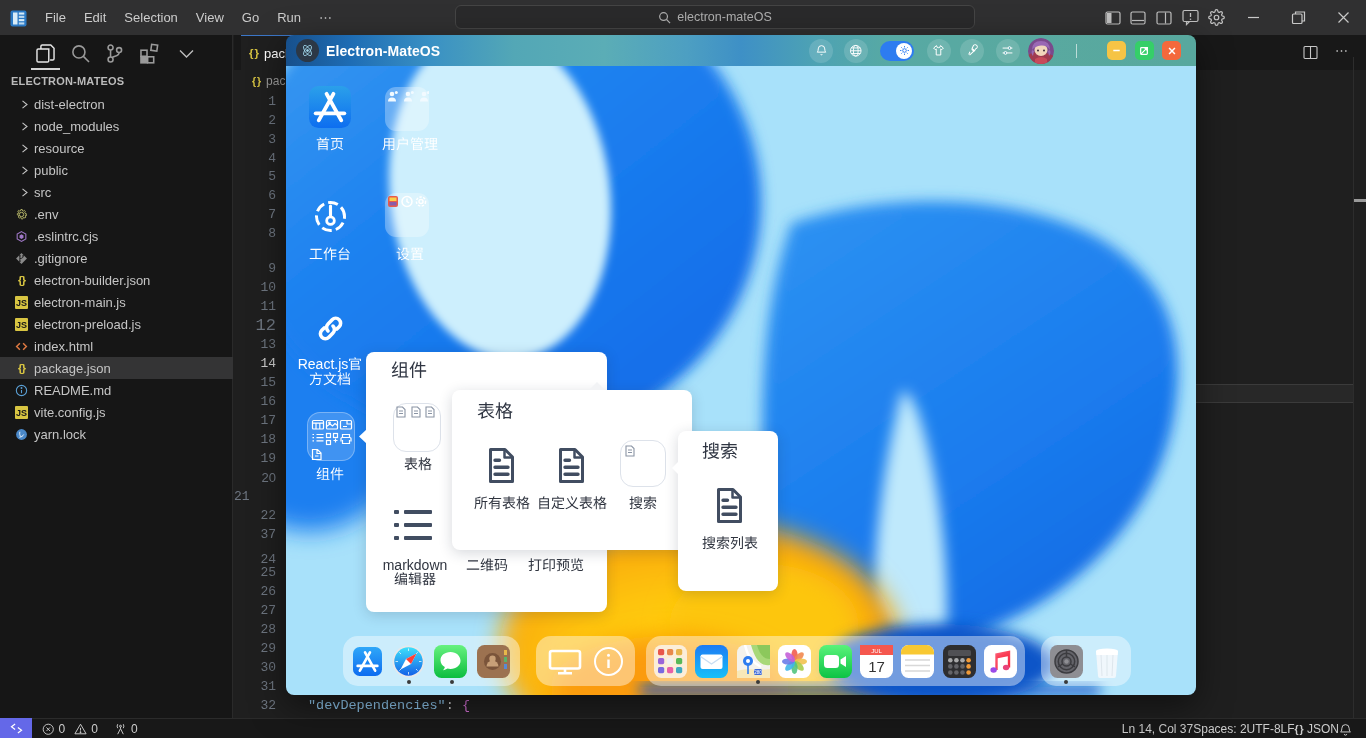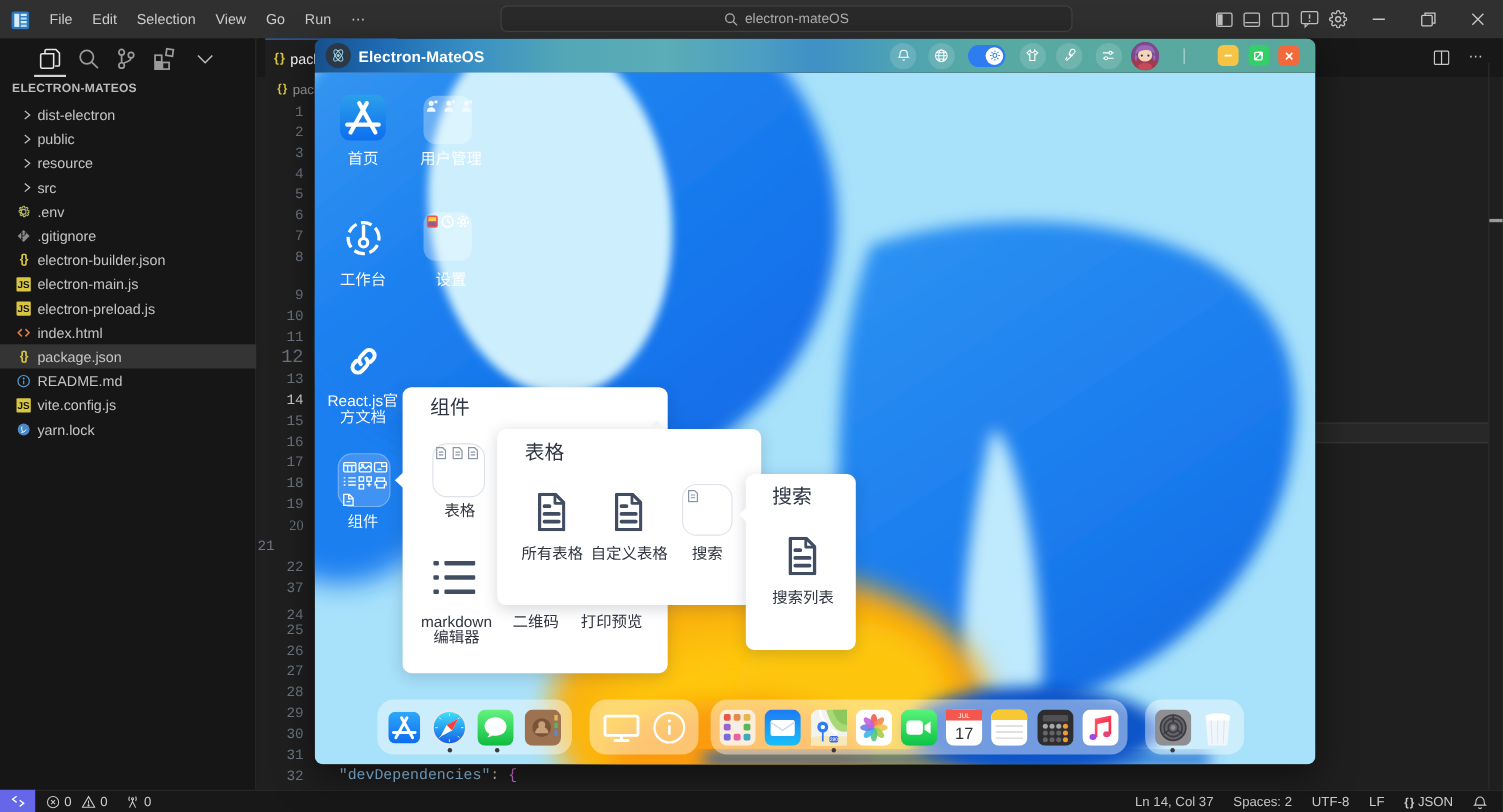--- a/index.html
+++ b/index.html
@@ -98,41 +98,56 @@
       <div style="height:22px;display:flex;align-items:center;color:#c5c5c5;font-size:13px;">
         <svg style="margin:0 5px 0 20px" width="9" height="9" viewBox="0 0 9 9" fill="none" stroke="#c5c5c5" stroke-width="1.1">
           <path d="M2.5 0.8 L7 4.5 L2.5 8.2"></path>
         </svg>
         <span>dist-electron</span>
       </div>
       <div style="height:22px;display:flex;align-items:center;color:#c5c5c5;font-size:13px;">
         <svg style="margin:0 5px 0 20px" width="9" height="9" viewBox="0 0 9 9" fill="none" stroke="#c5c5c5" stroke-width="1.1">
           <path d="M2.5 0.8 L7 4.5 L2.5 8.2"></path>
         </svg>
-        <span>public</span>
+        <span>node_modules</span>
       </div>
       <div style="height:22px;display:flex;align-items:center;color:#c5c5c5;font-size:13px;">
         <svg style="margin:0 5px 0 20px" width="9" height="9" viewBox="0 0 9 9" fill="none" stroke="#c5c5c5" stroke-width="1.1">
           <path d="M2.5 0.8 L7 4.5 L2.5 8.2"></path>
         </svg>
         <span>resource</span>
       </div>
       <div style="height:22px;display:flex;align-items:center;color:#c5c5c5;font-size:13px;">
         <svg style="margin:0 5px 0 20px" width="9" height="9" viewBox="0 0 9 9" fill="none" stroke="#c5c5c5" stroke-width="1.1">
           <path d="M2.5 0.8 L7 4.5 L2.5 8.2"></path>
         </svg>
+        <span>public</span>
+      </div>
+      <div style="height:22px;display:flex;align-items:center;color:#c5c5c5;font-size:13px;">
+        <svg style="margin:0 5px 0 20px" width="9" height="9" viewBox="0 0 9 9" fill="none" stroke="#c5c5c5" stroke-width="1.1">
+          <path d="M2.5 0.8 L7 4.5 L2.5 8.2"></path>
+        </svg>
         <span>src</span>
       </div>
       <div style="height:22px;display:flex;align-items:center;color:#c5c5c5;font-size:13px;">
         <span style="display:inline-flex;width:13px;justify-content:center;margin:0 6px 0 15px">
           <svg width="13" height="13" viewBox="0 0 24 24" fill="#c8c838">
             <path d="M12 8a4 4 0 1 0 0 8 4 4 0 0 0 0-8zm9.4 5.6 -2-0.3a7.4 7.4 0 0 1-0.6 1.5l1.2 1.6a0.5 0.5 0 0 1 0 0.6l-1.4 1.4a0.5 0.5 0 0 1-0.6 0l-1.6-1.2a7.4 7.4 0 0 1-1.5 0.6l-0.3 2a0.5 0.5 0 0 1-0.5 0.4h-2a0.5 0.5 0 0 1-0.5-0.4l-0.3-2a7.4 7.4 0 0 1-1.5-0.6l-1.6 1.2a0.5 0.5 0 0 1-0.6 0l-1.4-1.4a0.5 0.5 0 0 1 0-0.6l1.2-1.6a7.4 7.4 0 0 1-0.6-1.5l-2-0.3a0.5 0.5 0 0 1-0.4-0.5v-2a0.5 0.5 0 0 1 0.4-0.5l2-0.3a7.4 7.4 0 0 1 0.6-1.5L5.2 6.6a0.5 0.5 0 0 1 0-0.6l1.4-1.4a0.5 0.5 0 0 1 0.6 0l1.6 1.2a7.4 7.4 0 0 1 1.5-0.6l0.3-2A0.5 0.5 0 0 1 11.1 2.8h2a0.5 0.5 0 0 1 0.5 0.4l0.3 2a7.4 7.4 0 0 1 1.5 0.6l1.6-1.2a0.5 0.5 0 0 1 0.6 0l1.4 1.4a0.5 0.5 0 0 1 0 0.6l-1.2 1.6a7.4 7.4 0 0 1 0.6 1.5l2 0.3a0.5 0.5 0 0 1 0.4 0.5v2a0.5 0.5 0 0 1-0.4 0.5z" fill="none" stroke="#b9b96a" stroke-width="1.8"></path>
           </svg>
         </span>
         <span>.env</span>
+      </div>
+      <div style="height:22px;display:flex;align-items:center;color:#c5c5c5;font-size:13px;">
+        <span style="display:inline-flex;width:13px;justify-content:center;margin:0 6px 0 15px">
+          <svg width="13" height="13" viewBox="0 0 24 24">
+            <path d="M12 3 L20 7.5 V16.5 L12 21 L4 16.5 V7.5 Z" fill="none" stroke="#a078c8" stroke-width="2"></path>
+            <path d="M12 8 L15.7 10.2 V14.2 L12 16.4 L8.3 14.2 V10.2 Z" fill="#a078c8"></path>
+          </svg>
+        </span>
+        <span>.eslintrc.cjs</span>
       </div>
       <div style="height:22px;display:flex;align-items:center;color:#c5c5c5;font-size:13px;">
         <span style="display:inline-flex;width:13px;justify-content:center;margin:0 6px 0 15px">
           <svg width="13" height="13" viewBox="0 0 24 24">
             <path d="M12 2 L22 12 L12 22 L2 12 Z" fill="#8a8a8a"></path>
             <path d="M9 7 v10 M9 12 c4 0 6-1 6-5" stroke="#161616" stroke-width="1.6" fill="none"></path>
             <circle cx="9" cy="7" r="1.4" fill="#161616"></circle>
             <circle cx="15" cy="7" r="1.4" fill="#161616"></circle>
             <circle cx="9" cy="17" r="1.4" fill="#161616"></circle>
           </svg>
@@ -221,21 +236,21 @@
       <div class="abs" style="top:242.5px;left:0;width:42px;text-align:right;color:#6e7681;font-size:13px;font-family:'Liberation Mono',monospace;line-height:19px">10</div>
       <div class="abs" style="top:261.6px;left:0;width:42px;text-align:right;color:#6e7681;font-size:13px;font-family:'Liberation Mono',monospace;line-height:19px">11</div>
       <div class="abs" style="top:280.6px;left:0;width:42px;text-align:right;color:#6e7681;font-size:17px;font-family:'Liberation Mono',monospace;line-height:19px">12</div>
       <div class="abs" style="top:299.7px;left:0;width:42px;text-align:right;color:#6e7681;font-size:13px;font-family:'Liberation Mono',monospace;line-height:19px">13</div>
       <div class="abs" style="top:318.7px;left:0;width:42px;text-align:right;color:#cccccc;font-size:13px;font-family:'Liberation Mono',monospace;line-height:19px">14</div>
       <div class="abs" style="top:337.7px;left:0;width:42px;text-align:right;color:#6e7681;font-size:13px;font-family:'Liberation Mono',monospace;line-height:19px">15</div>
       <div class="abs" style="top:356.8px;left:0;width:42px;text-align:right;color:#6e7681;font-size:13px;font-family:'Liberation Mono',monospace;line-height:19px">16</div>
       <div class="abs" style="top:375.8px;left:0;width:42px;text-align:right;color:#6e7681;font-size:13px;font-family:'Liberation Mono',monospace;line-height:19px">17</div>
       <div class="abs" style="top:394.9px;left:0;width:42px;text-align:right;color:#6e7681;font-size:13px;font-family:'Liberation Mono',monospace;line-height:19px">18</div>
       <div class="abs" style="top:413.9px;left:0;width:42px;text-align:right;color:#6e7681;font-size:13px;font-family:'Liberation Mono',monospace;line-height:19px">19</div>
-      <div class="abs" style="top:432.9px;left:0;width:42px;text-align:right;color:#6e7681;font-size:13px;font-family:Liberation Serif, serif;line-height:19px">20</div>
+      <div class="abs" style="top:432.9px;left:0;width:42px;text-align:right;color:#6e7681;font-size:13px;font-family:Liberation Sans, sans-serif;line-height:19px">20</div>
       <div class="abs" style="top:452.0px;left:0;width:42px;color:#6e7681;font-size:13px;font-family:'Liberation Mono',monospace;line-height:19px">21</div>
       <div class="abs" style="top:471.0px;left:0;width:42px;text-align:right;color:#6e7681;font-size:13px;font-family:'Liberation Mono',monospace;line-height:19px">22</div>
       <div class="abs" style="top:490.1px;left:0;width:42px;text-align:right;color:#6e7681;font-size:13px;font-family:'Liberation Mono',monospace;line-height:19px">37</div>
       <div class="abs" style="top:515px;left:0;width:42px;text-align:right;color:#6e7681;font-size:13px;font-family:'Liberation Mono',monospace;line-height:19px">24</div>
       <div class="abs" style="top:528.1px;left:0;width:42px;text-align:right;color:#6e7681;font-size:13px;font-family:'Liberation Mono',monospace;line-height:19px">25</div>
       <div class="abs" style="top:547.2px;left:0;width:42px;text-align:right;color:#6e7681;font-size:13px;font-family:'Liberation Mono',monospace;line-height:19px">26</div>
       <div class="abs" style="top:566.2px;left:0;width:42px;text-align:right;color:#6e7681;font-size:13px;font-family:'Liberation Mono',monospace;line-height:19px">27</div>
       <div class="abs" style="top:585.3px;left:0;width:42px;text-align:right;color:#6e7681;font-size:13px;font-family:'Liberation Mono',monospace;line-height:19px">28</div>
       <div class="abs" style="top:604.3px;left:0;width:42px;text-align:right;color:#6e7681;font-size:13px;font-family:'Liberation Mono',monospace;line-height:19px">29</div>
       <div class="abs" style="top:623.3px;left:0;width:42px;text-align:right;color:#6e7681;font-size:13px;font-family:'Liberation Mono',monospace;line-height:19px">30</div>
@@ -266,21 +281,21 @@
         <circle cx="8" cy="11.5" r="0.7" fill="#ccc"></circle>
       </svg>
       <span>0</span>
 <svg width="13" height="12" viewBox="0 0 16 15" fill="none" stroke="#ccc" stroke-width="1.2" style="margin-left:12px">
         <path d="M4.5 14 L8 7 L11.5 14 M8 7 V5"></path>
         <circle cx="8" cy="4" r="1.2"></circle>
         <path d="M4.5 1.5 a5 5 0 0 0 0 5 M11.5 1.5 a5 5 0 0 1 0 5"></path>
       </svg>
       <span>0</span>
 </div>
-<div class="abs" style="right:14px;top:0;height:20px;display:flex;align-items:center;gap:18px">
+<div class="abs" style="right:14px;top:0;height:20px;display:flex;align-items:center;">
 <span>Ln 14, Col 37</span>
       <span>Spaces: 2</span>
       <span>UTF-8</span>
       <span>LF</span>
       <span><span style="font-weight:bold;font-size:10.5px">{ }</span> JSON</span>
 <svg width="13" height="13" viewBox="0 0 16 16" fill="none" stroke="#ccc" stroke-width="1.2">
         <path d="M8 2 a4.5 4.5 0 0 1 4.5 4.5 c0 3.5 1.5 4.5 1.5 4.5 H2 c0 0 1.5-1 1.5-4.5 A4.5 4.5 0 0 1 8 2 Z"></path>
         <path d="M6.5 13.5 a1.5 1.5 0 0 0 3 0"></path>
       </svg>
 </div>

